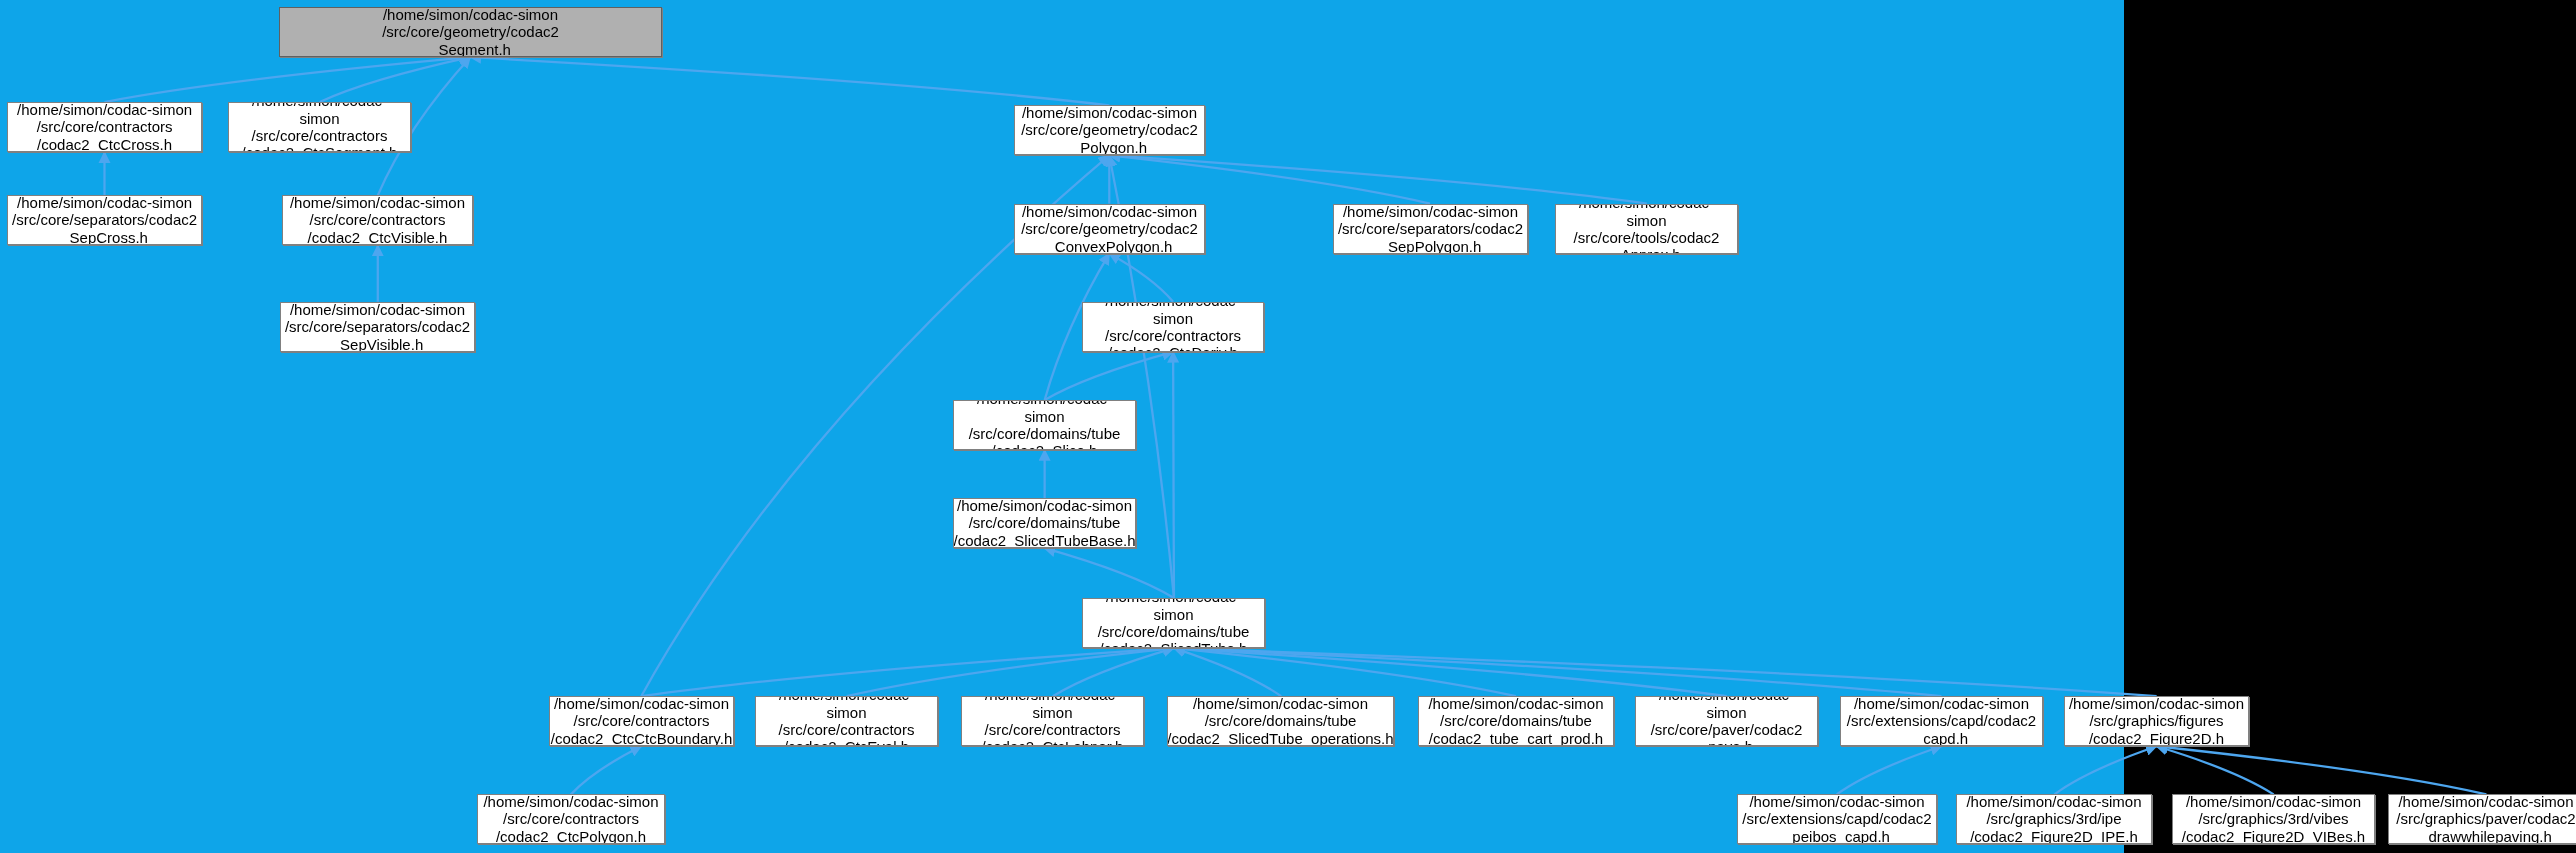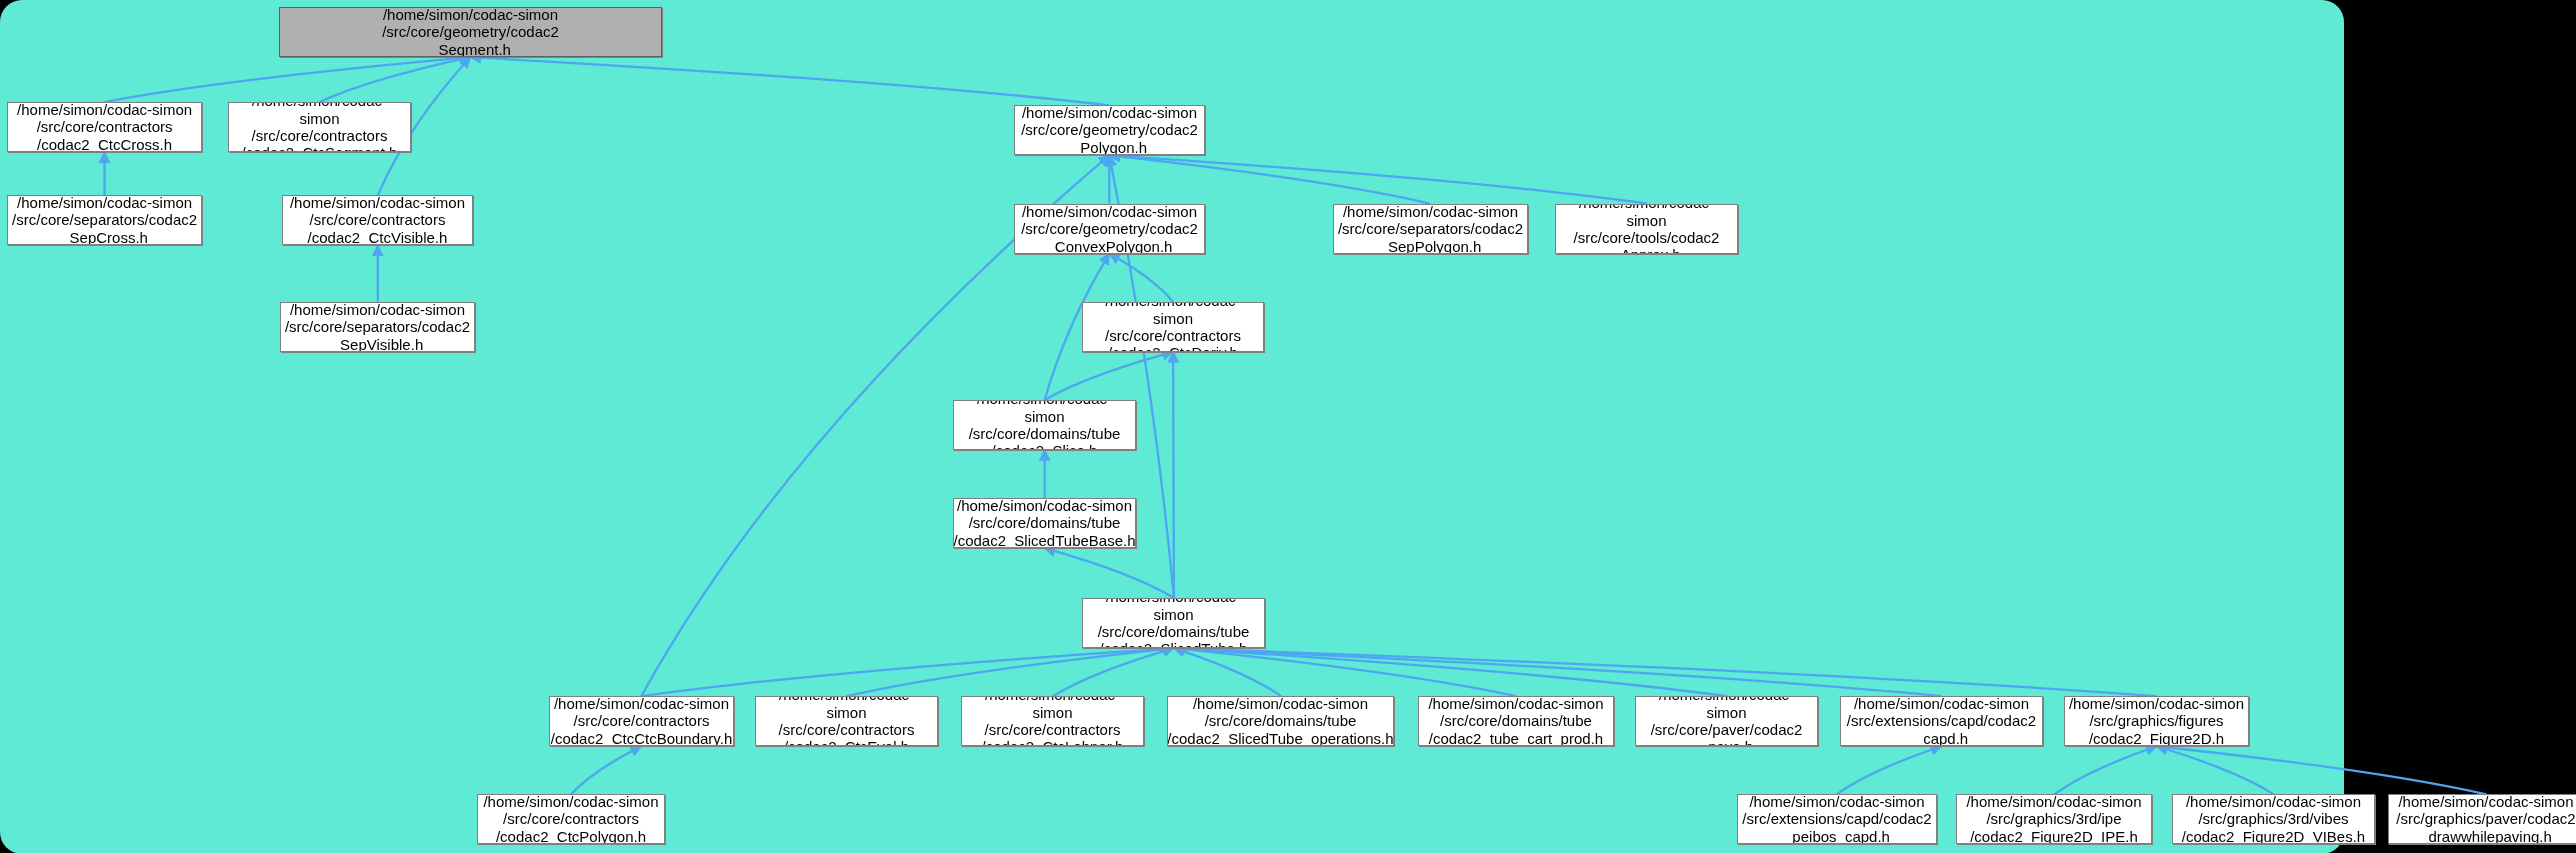--- a/index.html
+++ b/index.html
@@ -1,17 +1,17 @@
 <!DOCTYPE html>
 <html><head>
 <meta charset="utf-8">
 <style>
   html,body{margin:0;padding:0;background:#000;}
-  #graph{position:relative;width:2344px;height:854px;background:#5eead4;
-         font-family:"Liberation Sans", sans-serif;border-radius:22px;}
+  #graph{position:relative;width:2124px;height:854px;background:#0ea5e9;
+         font-family:"Liberation Sans", sans-serif;}
   #edges{position:absolute;left:0;top:0;width:2576px;height:854px;}
   .node{position:absolute;box-sizing:border-box;background:#ffffff;
         border:1px solid #808080;box-shadow:1px 1px 0 0 #808080;
         display:flex;align-items:center;justify-content:center;
         text-align:center;color:#000;font-size:15px;line-height:1.16;
         white-space:pre-line;padding:1.9px 3.9px;overflow:hidden;}
   .node.root{background:#b0b0b0;border-color:#606060;}
 </style>
 </head>
 <body>

